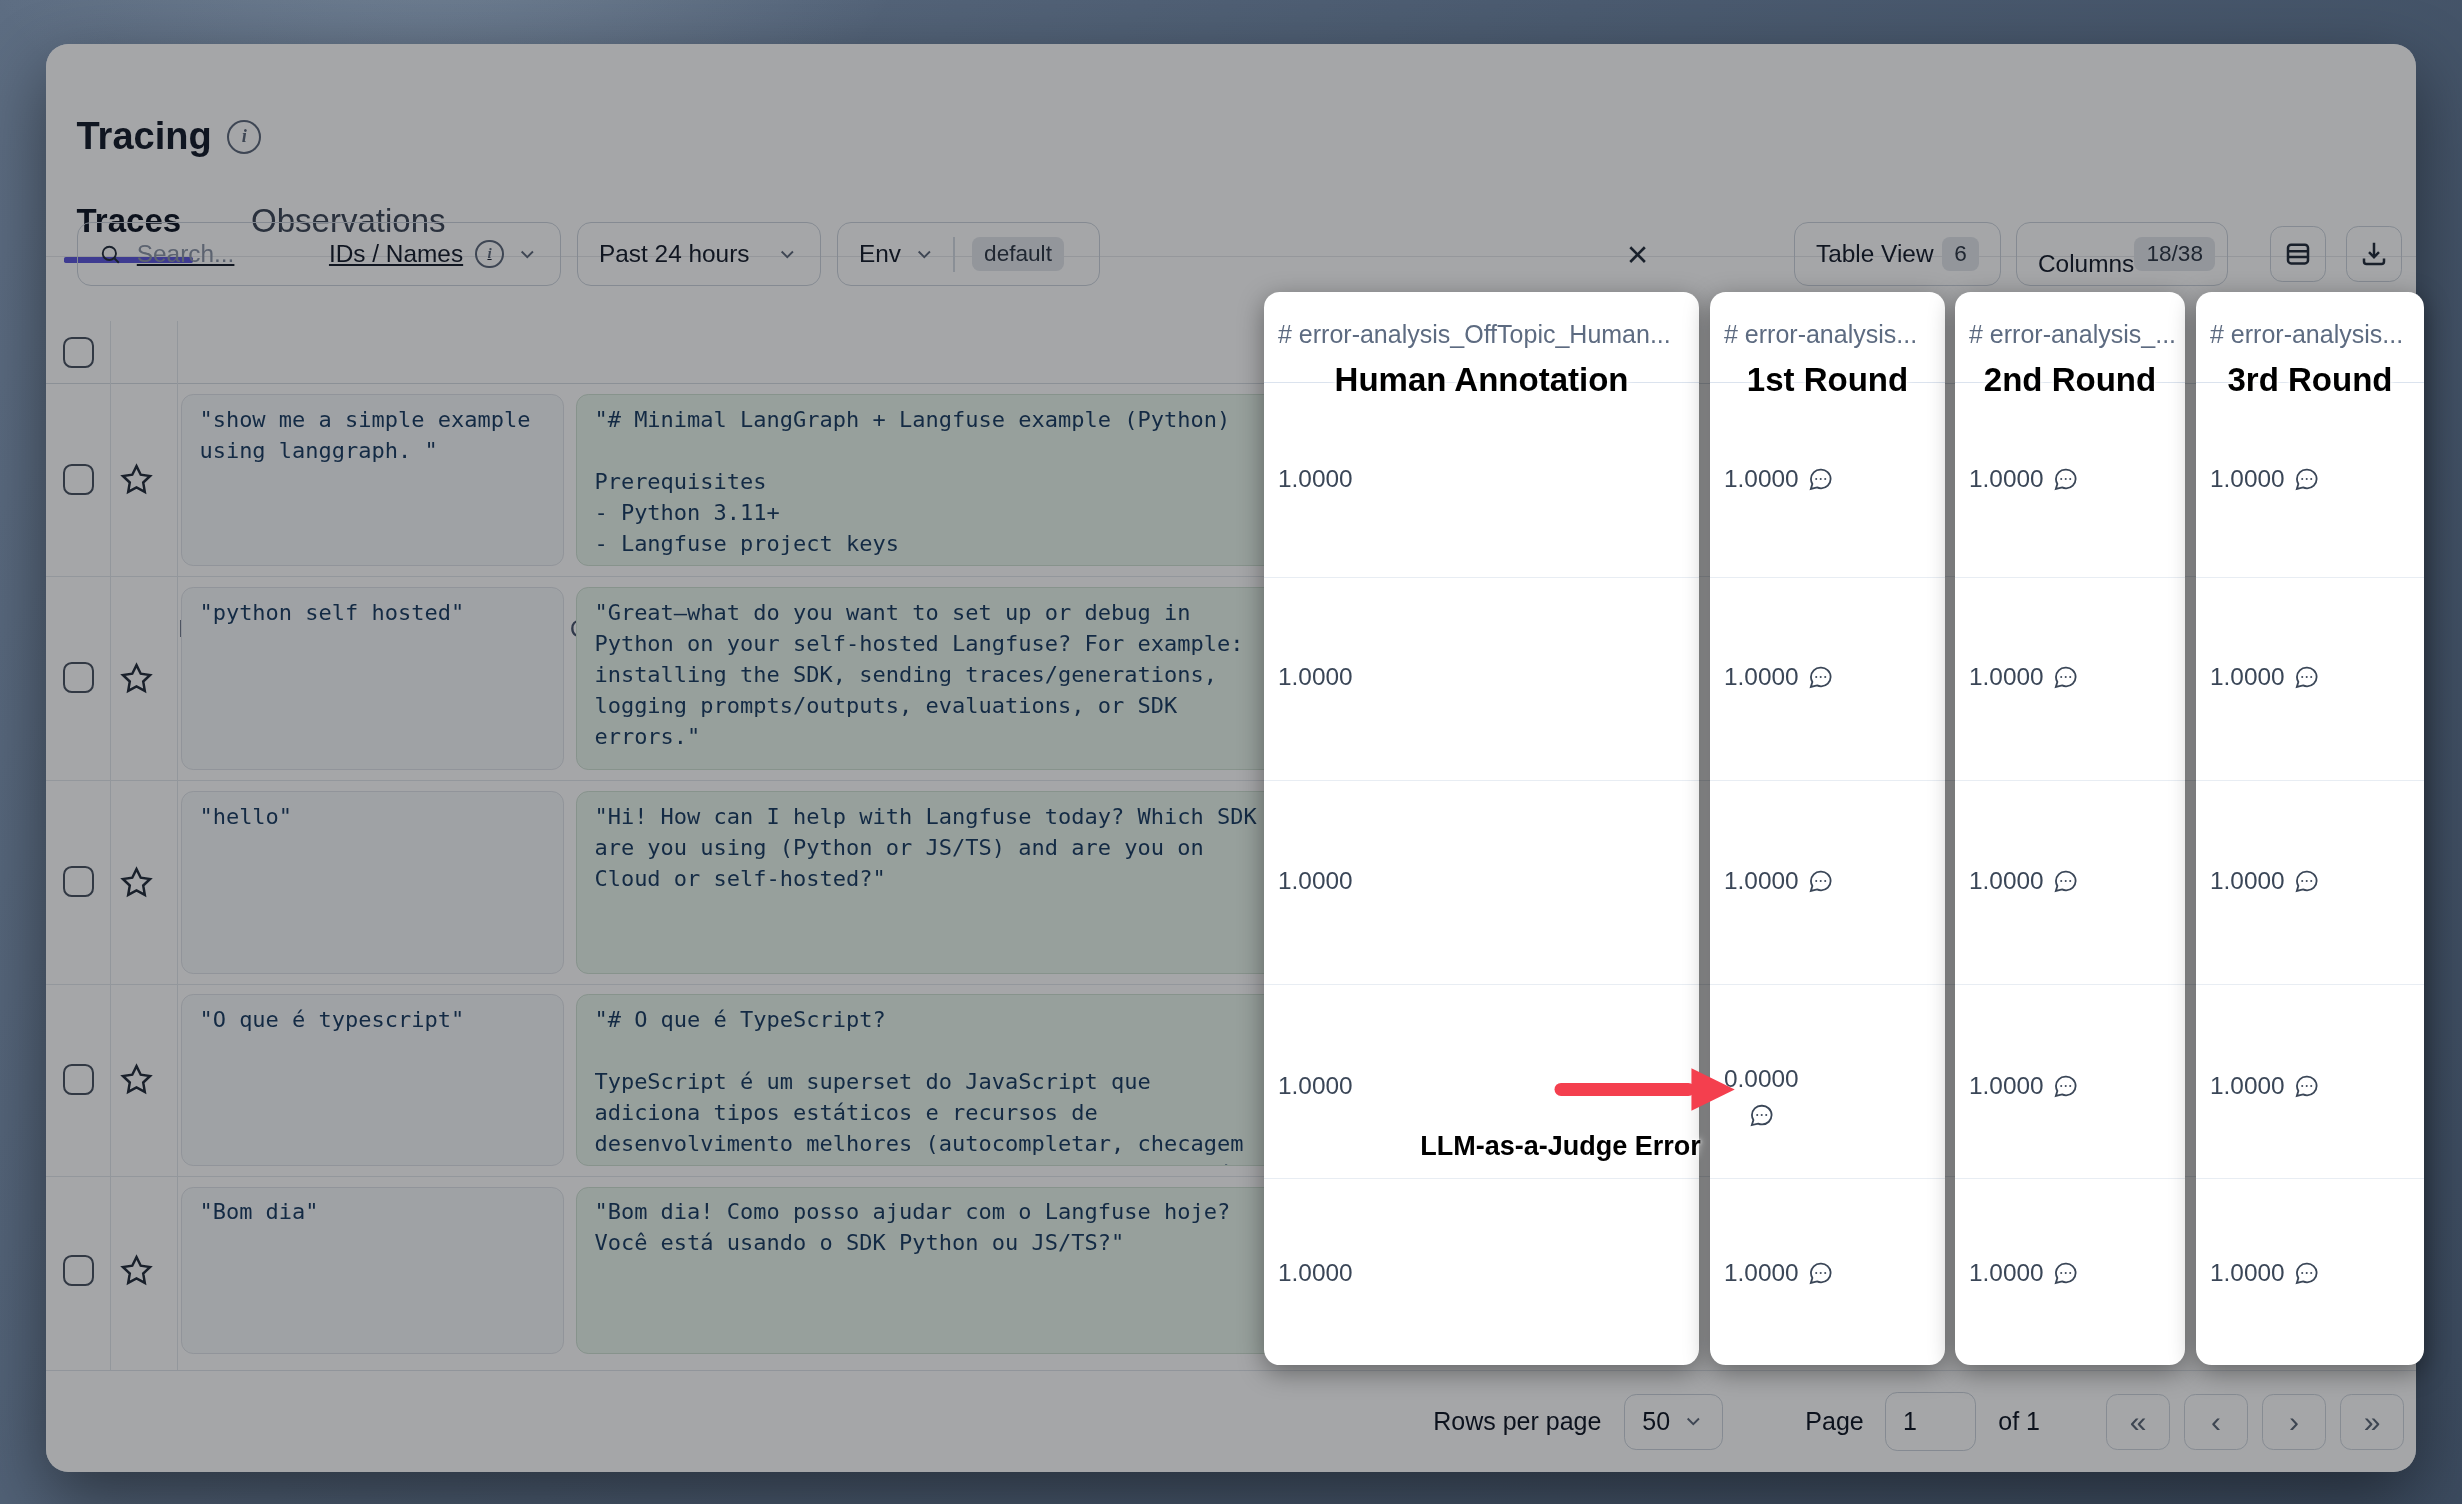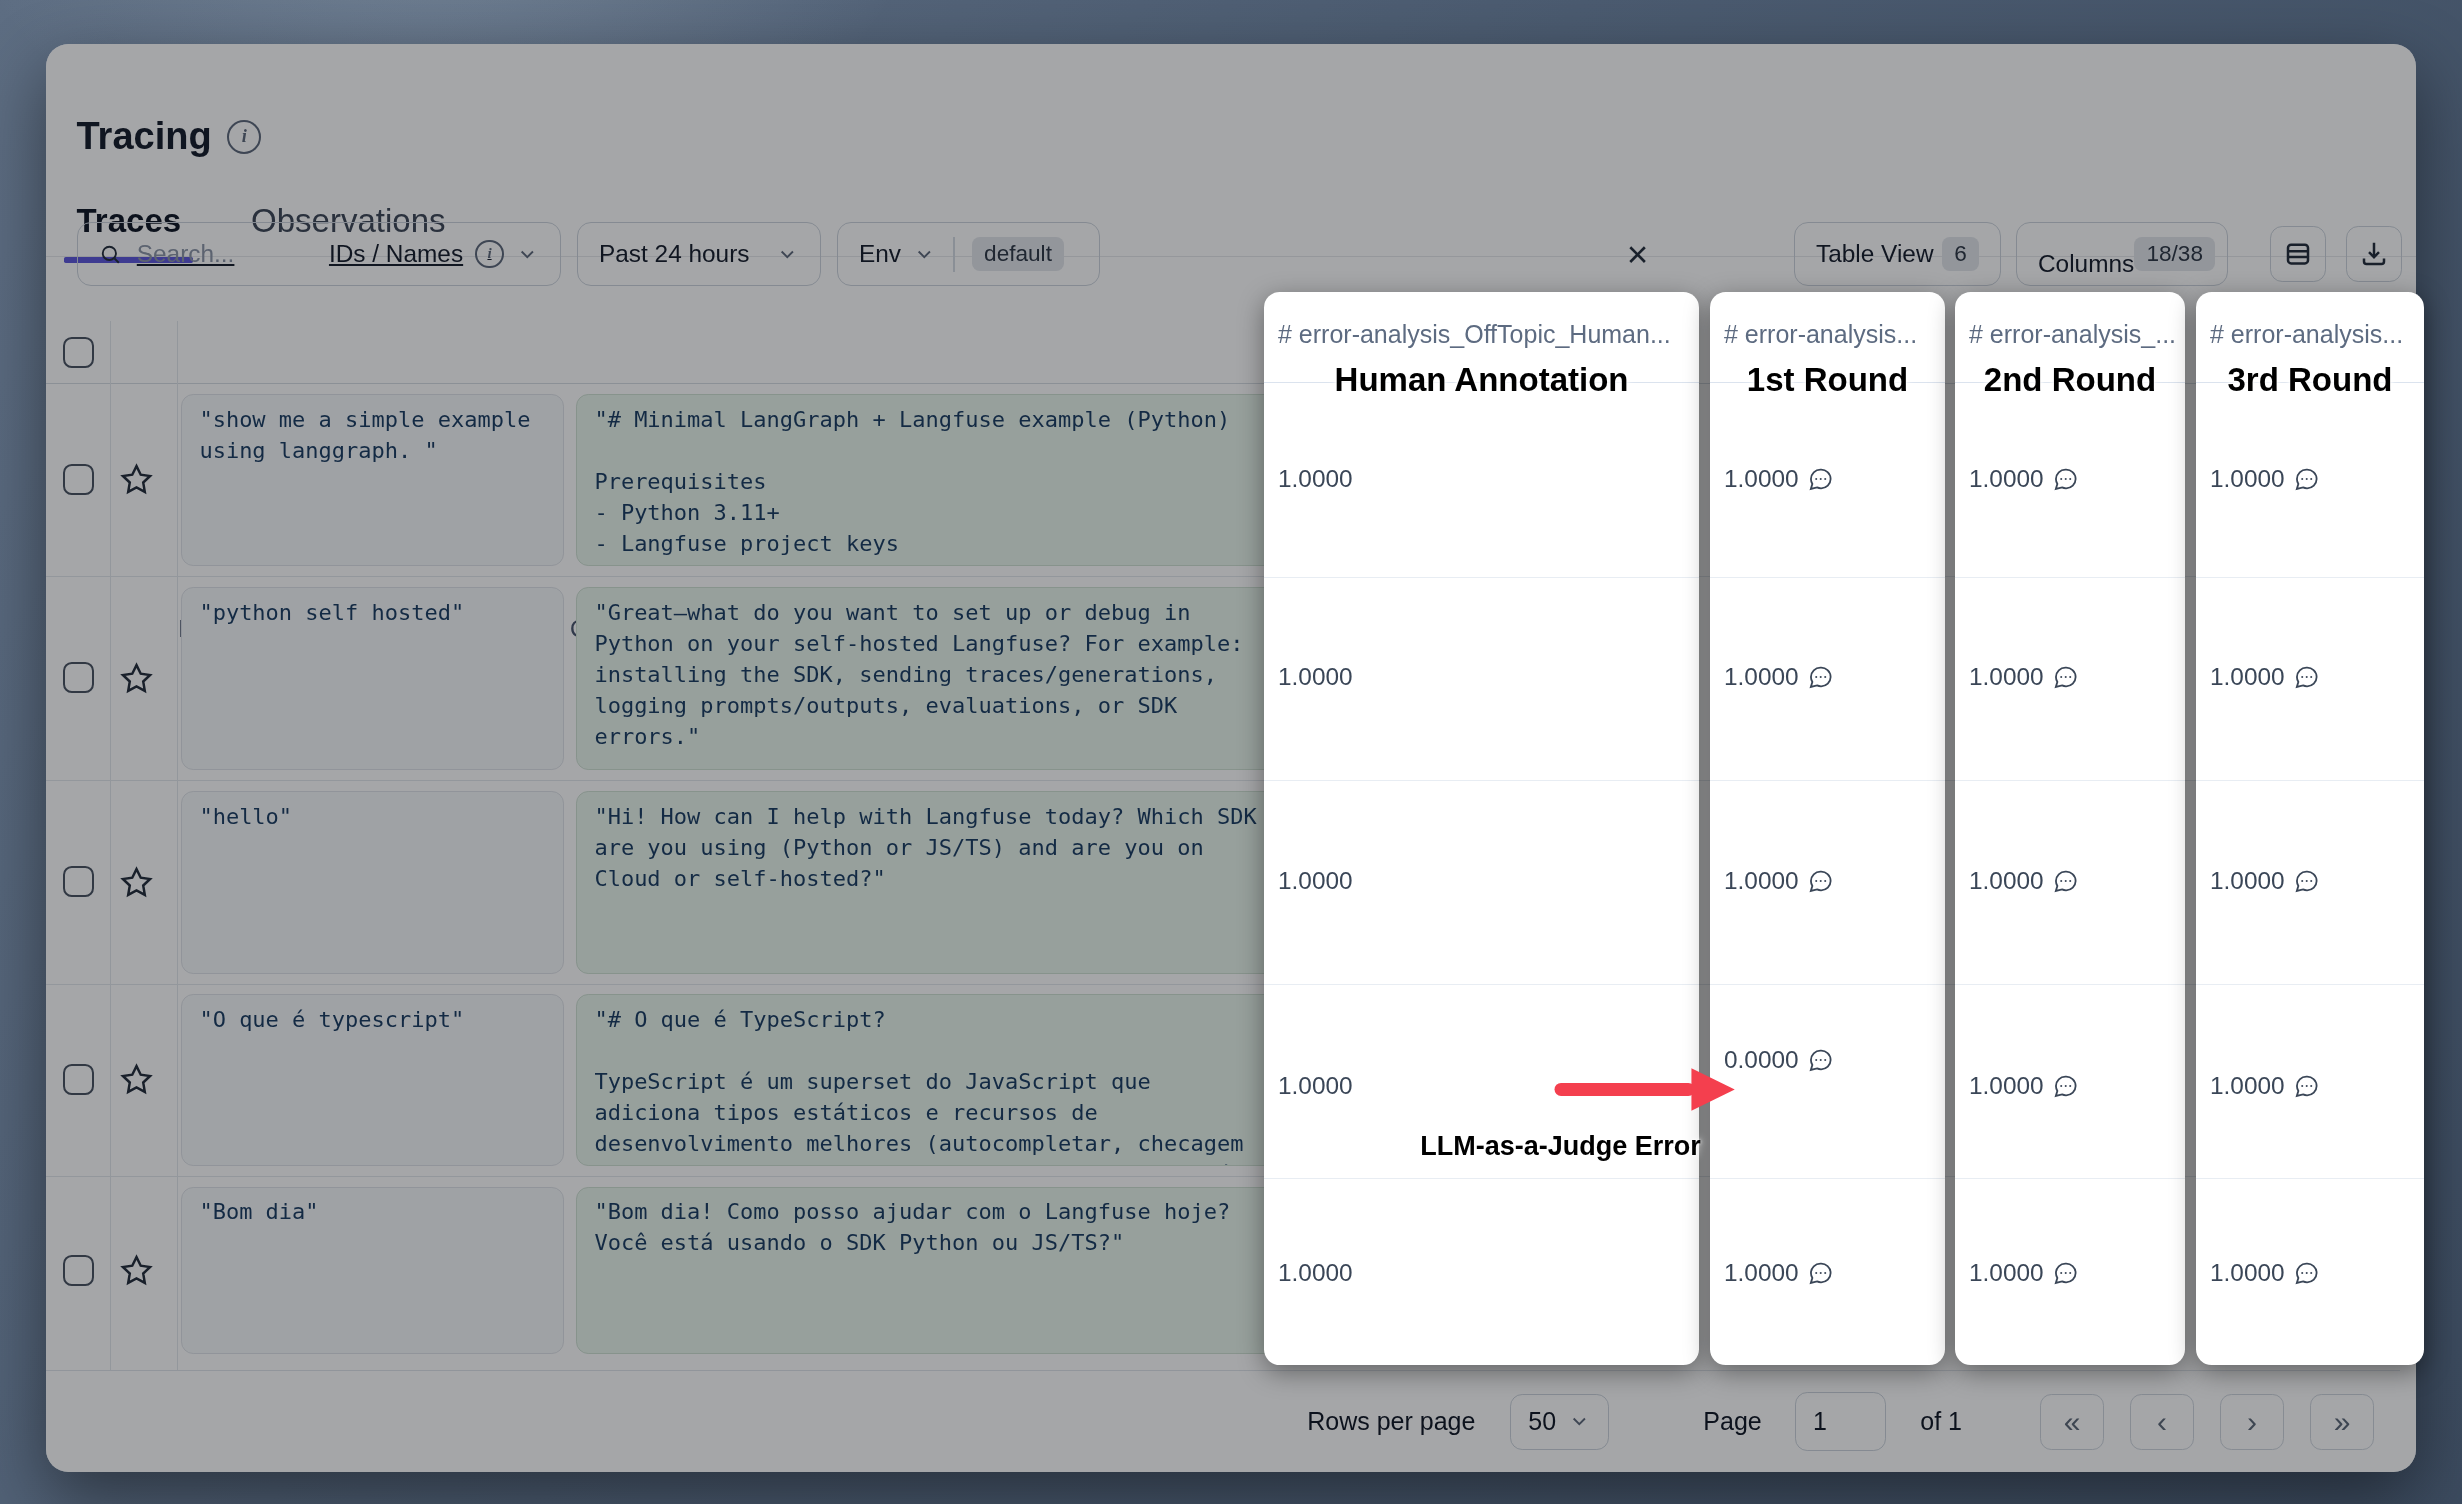--- a/index.html
+++ b/index.html
@@ -58,22 +58,22 @@
     text-shadow:0 0 10.4px rgba(255,255,255,.95),0 0 4.4px #fff,0 1.7px 5.2px rgba(255,255,255,.9);}
   .score{position:absolute;left:14px;transform:translateY(-50%);display:flex;align-items:center;gap:8.7px;font-size:24.4px;color:#3a4657;}
   .score svg{width:27px;height:27px;flex:none;}
 
   
   .arrow-wrap{position:absolute;left:1508px;top:1019px;z-index:70;}
   .arrow-label{position:absolute;left:1358px;top:1087px;width:313px;text-align:center;z-index:70;
     font-size:27px;font-weight:bold;color:#000;text-shadow:0 0 8.7px rgba(255,255,255,.95),0 0 3.5px #fff;}
 
   
-  .pagebar{position:absolute;left:0;right:16px;top:1326px;height:102px;border-top:0.9px solid #dfe4ea;
-    display:flex;align-items:center;justify-content:flex-end;gap:12px;padding-right:26px;box-sizing:border-box;font-size:25px;color:#0b1220;}
+  .pagebar{position:absolute;left:0;right:0;top:1326px;height:102px;border-top:0.9px solid #dfe4ea;
+    display:flex;align-items:center;justify-content:flex-end;gap:0;padding-right:12px;box-sizing:border-box;font-size:25px;color:#0b1220;}
   .selbox{border:1.3px solid #ccd3dc;border-radius:12.2px;height:56px;display:flex;align-items:center;gap:12.2px;padding:0 17.4px;box-sizing:border-box;}
   .pginput{border:1.3px solid #ccd3dc;border-radius:12.2px;height:59px;width:91px;display:flex;align-items:center;padding-left:17.4px;box-sizing:border-box;}
   .navbtn{border:1.3px solid #cfd6de;border-radius:11.3px;width:64px;height:56px;display:flex;align-items:center;justify-content:center;
     font-size:30px;color:#5a6676;box-sizing:border-box;margin-left:14px;}
   svg{display:block;}
 </style>
 </head>
 <body>
 
 <div class="stage">
@@ -285,21 +285,21 @@
         </div>
       <div class="score" style="top:589px;">
           <span>1.0000</span>
           <svg viewBox="0 0 24 24" fill="none" stroke="#3a4657" stroke-width="1.6">
             <path d="M21 11.5a8.4 8.4 0 0 1-8.5 8.3 8.8 8.8 0 0 1-3.6-.75L3.4 20.4l1.4-4.5a8.1 8.1 0 0 1-1.3-4.4A8.4 8.4 0 0 1 12 3.2a8.4 8.4 0 0 1 9 8.3z"></path>
             <circle cx="8.2" cy="11.5" r="0.9" fill="#3a4657" stroke="none"></circle>
             <circle cx="12.2" cy="11.5" r="0.9" fill="#3a4657" stroke="none"></circle>
             <circle cx="16.2" cy="11.5" r="0.9" fill="#3a4657" stroke="none"></circle>
           </svg>
         </div>
-      <div class="score" style="top:768px;">
+      <div class="score" style="top:805px;flex-direction:column;">
           <span>0.0000</span>
           <svg viewBox="0 0 24 24" fill="none" stroke="#3a4657" stroke-width="1.6">
             <path d="M21 11.5a8.4 8.4 0 0 1-8.5 8.3 8.8 8.8 0 0 1-3.6-.75L3.4 20.4l1.4-4.5a8.1 8.1 0 0 1-1.3-4.4A8.4 8.4 0 0 1 12 3.2a8.4 8.4 0 0 1 9 8.3z"></path>
             <circle cx="8.2" cy="11.5" r="0.9" fill="#3a4657" stroke="none"></circle>
             <circle cx="12.2" cy="11.5" r="0.9" fill="#3a4657" stroke="none"></circle>
             <circle cx="16.2" cy="11.5" r="0.9" fill="#3a4657" stroke="none"></circle>
           </svg>
         </div>
       <div class="score" style="top:981px;">
           <span>1.0000</span>

